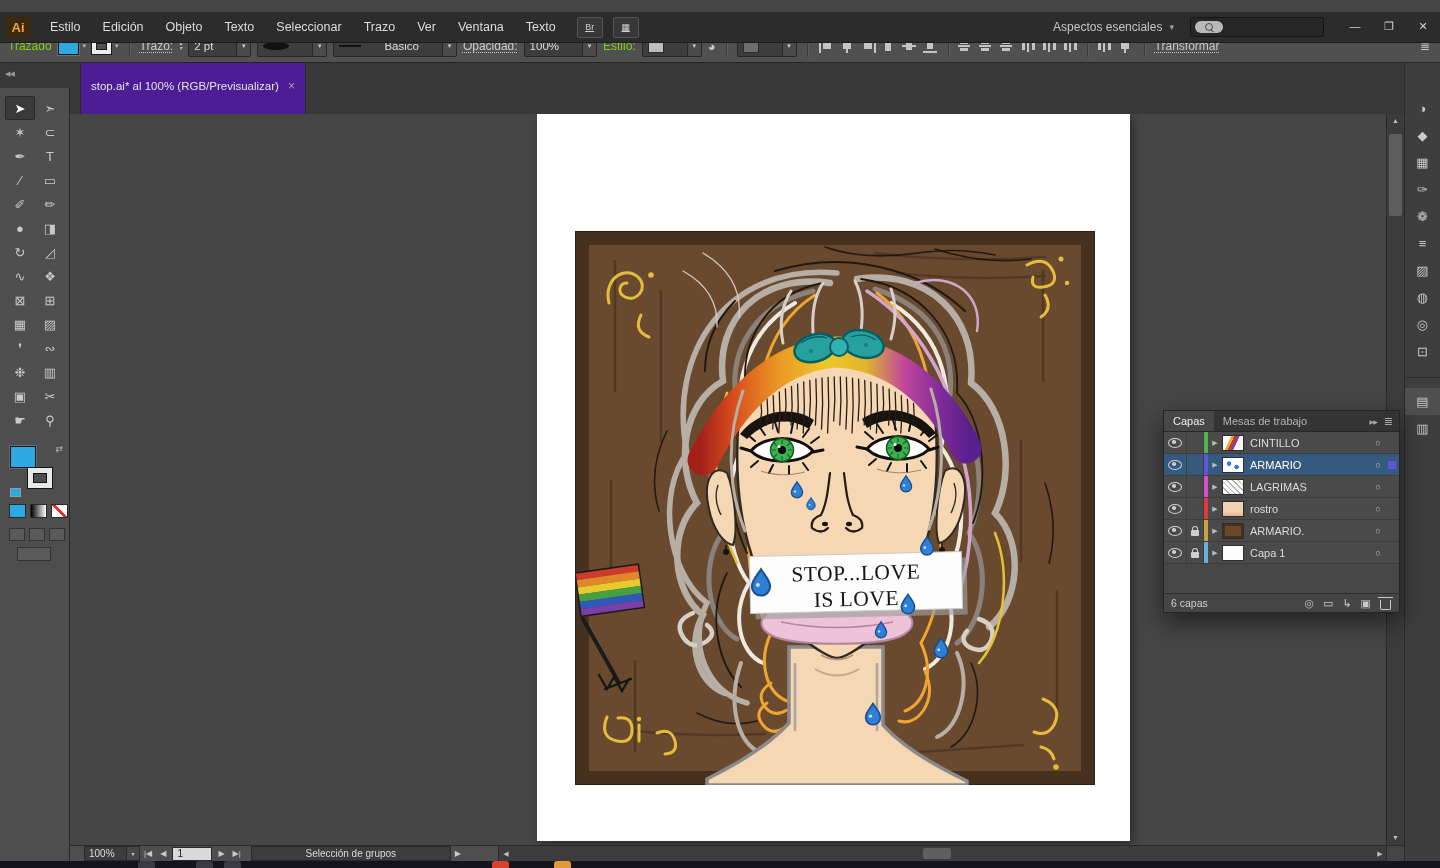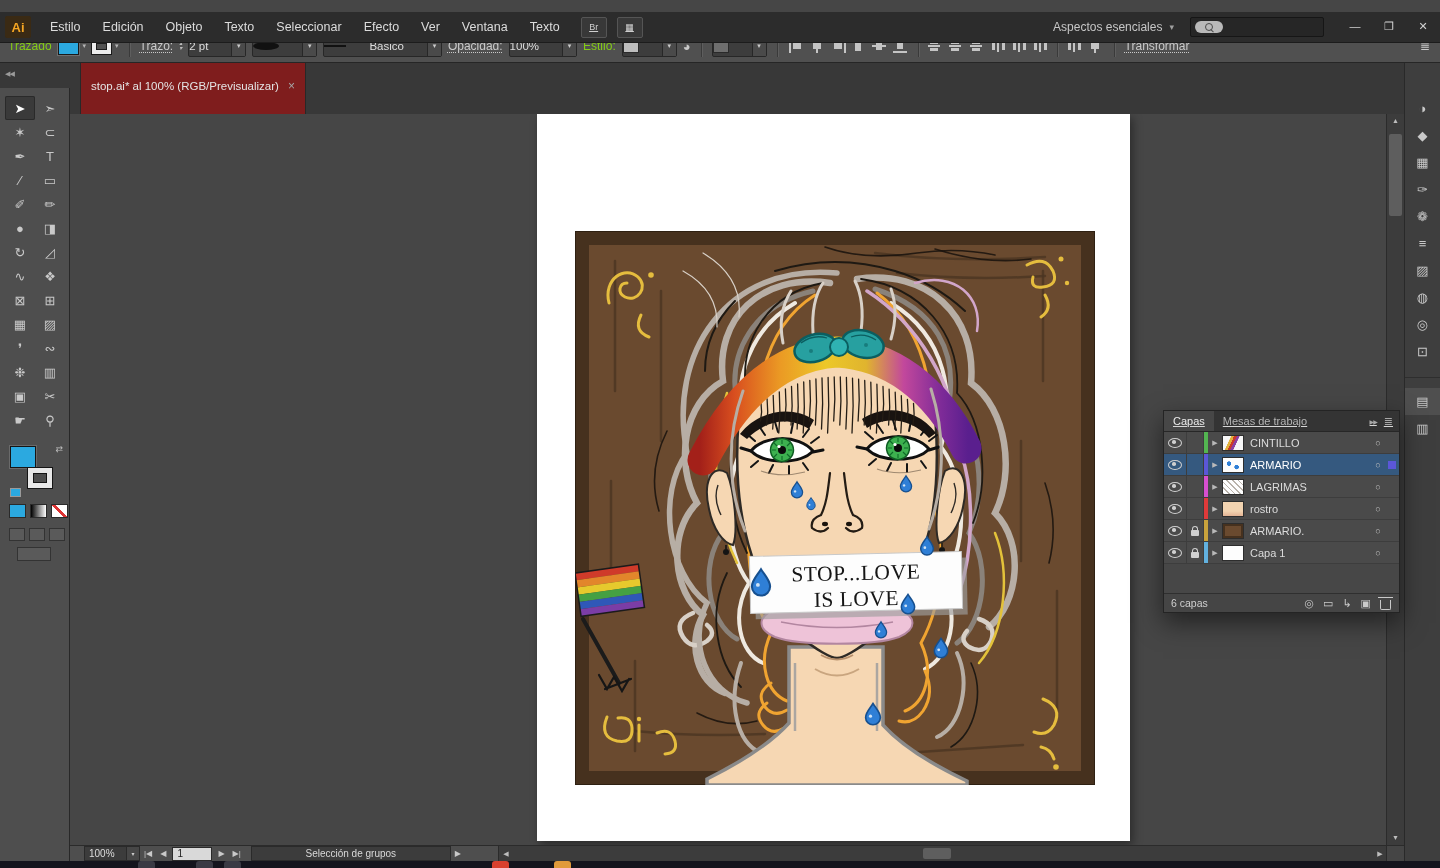--- a/index.html
+++ b/index.html
@@ -31,21 +31,21 @@
               display:flex;align-items:center;padding-left:8px;gap:6px;font-size:12px;z-index:19;box-sizing:border-box;}
   .cb-label{color:#84cc16;white-space:nowrap;}
   .cb-link{text-decoration:underline dotted;text-underline-offset:2px;color:#c9c9c9;}
   .cb-div{width:1px;height:22px;background:#3a3a3a;box-shadow:1px 0 0 #5e5e5e;margin:0 4px;flex:none;}
   .swatch{width:19px;height:15px;flex:none;}
   .fillsw{background:#2ba9e0;border:1px solid #1a1a1a;box-shadow:0 0 0 1px #6e6e6e;}
   .strokesw{background:transparent;border:4px solid #ededed;box-shadow:0 0 0 1px #1a1a1a, inset 0 0 0 1px #1a1a1a;width:11px;height:7px;}
   .tinyarrow{font-size:7px;color:#b5b5b5;margin-left:-2px;}
   .stepper{display:flex;flex-direction:column;font-size:6px;line-height:5px;color:#bbb;flex:none;}
   .cb-select{display:flex;align-items:center;background:#3d3d3d;border:1px solid #272727;border-radius:2px;
-             height:19px;font-size:11.5px;color:#ddd;gap:23px;flex:none;}
+             height:19px;font-size:11.5px;color:#ddd;padding-left:5px;gap:23px;flex:none;}
   .selarrow{width:13px;height:19px;background:#4a4a4a;border-left:1px solid #272727;display:flex;
             align-items:center;justify-content:center;font-size:7px;color:#ccc;}
   .brushblob{width:26px;height:8px;background:#111;border-radius:50%;}
   .lineprev{width:22px;height:2px;background:#111;}
   .gsswatch{width:14px;height:12px;background:#bdbdbd;border:1px solid #2a2a2a;}
   .gsswatch.dark{background:#6e6e6e;}
   .roundico{font-size:13px;color:#c9c9c9;}
   .aligns{display:flex;align-items:center;gap:4px;}
   .alico{width:17px;height:14px;position:relative;flex:none;}
   .alico::before,.alico::after{content:"";position:absolute;background:#c4c4c4;}
@@ -59,21 +59,21 @@
   .alico[data-v=dv]::before{left:2px;top:3px;width:3px;height:8px}.alico[data-v=dv]::after{right:2px;top:3px;width:3px;height:8px}
   .alico[data-v=dv] i{display:block;left:7px;top:1px;width:2px;height:12px}
   .alico[data-v=dh]::before{top:2px;left:3px;height:3px;width:8px}.alico[data-v=dh]::after{bottom:2px;left:3px;height:3px;width:8px}
   .alico[data-v=dh] i{display:block;top:6px;left:1px;height:2px;width:12px}
   .cb-menu{margin-left:auto;margin-right:10px;font-size:12px;color:#c9c9c9;}
   
   .dockband{position:absolute;left:0;top:63px;width:1440px;height:25px;background:#383838;border-bottom:1px solid #272727;z-index:5;}
   .chev{position:absolute;top:7px;font-size:7px;letter-spacing:-1px;color:#9a9a9a;}
   .chev.l{left:5px;} .chev.r{right:9px;}
   .tabbar{position:absolute;left:70px;top:88px;width:1334px;height:26px;background:#383838;z-index:5;display:flex;align-items:flex-end;}
-  .doctab{margin-left:10px;height:25px;background:#7f1d1d;border:1px solid #282828;border-bottom:none;
+  .doctab{margin-left:10px;height:25px;background:#4c1d95;border:1px solid #282828;border-bottom:none;
           border-radius:3px 3px 0 0;display:flex;align-items:center;gap:9px;padding:16px 10px;font-size:11.5px;color:#e4e4e4;}
   .tabclose{color:#a5a5a5;font-size:12px;}
   
   .toolpanel{position:absolute;left:0;top:88px;width:70px;height:773px;background:#4e4e4e;border-right:1px solid #282828;z-index:6;box-sizing:border-box;}
   .tools{position:absolute;top:8px;left:5px;width:60px;display:flex;flex-wrap:wrap;}
   .tool{width:30px;height:24px;display:flex;align-items:center;justify-content:center;color:#c9c9c9;font-size:13px;border-radius:2px;}
   .tool.active{background:#3a3a3a;box-shadow:inset 0 0 0 1px #2a2a2a;color:#fff;}
   .fs{position:absolute;top:356px;left:10px;width:50px;height:52px;}
   .fs .fill{position:absolute;left:0;top:2px;width:24px;height:20px;background:#2ba9e0;border:1px solid #151515;box-shadow:0 0 0 1px #6a6a6a;}
   .fs .stroke{position:absolute;left:18px;top:24px;width:14px;height:10px;border:5px solid #e8e8e8;
@@ -114,21 +114,21 @@
   .hthumb{position:absolute;left:410px;top:1px;width:28px;height:11px;background:#5e5e5e;border-radius:2px;}
   .sbcorner{position:absolute;left:1316px;top:0;width:18px;height:15px;background:#454545;border-left:1px solid #2b2b2b;}
   
   .rightdock{position:absolute;left:1404px;top:63px;width:36px;height:805px;background:#3e3e3e;border-left:1px solid #292929;z-index:7;box-sizing:border-box;padding-top:32px;}
   .dock-ico{width:35px;height:27px;display:flex;align-items:center;justify-content:center;color:#c9c9c9;font-size:13px;}
   .dock-ico.active{background:#4f4f4f;}
   .dock-sep{height:12px;border-bottom:1px solid #2e2e2e;margin-bottom:10px;}
   
   .layerspanel{position:absolute;left:1163px;top:410px;width:237px;height:203px;background:#474747;
                border:1px solid #242424;box-shadow:0 10px 24px rgba(0,0,0,.5);z-index:10;box-sizing:border-box;}
-  .lp-head{height:20px;background:#343434;display:flex;align-items:stretch;border-bottom:1px solid #272727;text-decoration:underline;}
+  .lp-head{height:20px;background:#343434;display:flex;align-items:stretch;border-bottom:1px solid #272727;}
   .lp-tab{padding:0 9px;font-size:11px;line-height:20px;color:#b5b5b5;}
   .lp-tab.active{background:#474747;color:#ececec;}
   .lp-headicons{margin-left:auto;display:flex;align-items:center;gap:7px;padding-right:6px;color:#a8a8a8;}
   .lp-coll{font-size:6px;letter-spacing:-1px;} .lp-menu{font-size:11px;}
   .lrow{display:flex;align-items:center;height:21px;border-bottom:1px solid #3d3d3d;background:#4a4a4a;}
   .lrow.sel{background:#35597f;}
   .lcell{width:22px;height:21px;display:flex;align-items:center;justify-content:center;border-right:1px solid #3d3d3d;flex:none;}
   .lcell.c2{width:16px;}
   .eyeico{width:12px;height:8px;border:1.3px solid #cfcfcf;border-radius:50%;position:relative;}
   .eyeico::after{content:"";position:absolute;left:3px;top:1.5px;width:3.5px;height:3.5px;border-radius:50%;background:#cfcfcf;}
@@ -164,21 +164,21 @@
 <div id="app">
 
   <header class="menubar">
     <div class="logo">Ai</div>
     <nav class="menus" id="menus">
         <div class="menu-item">Estilo</div>
         <div class="menu-item">Edición</div>
         <div class="menu-item">Objeto</div>
         <div class="menu-item">Texto</div>
         <div class="menu-item">Seleccionar</div>
-        <div class="menu-item">Efecto</div>
+        <div class="menu-item">Trazo</div>
         <div class="menu-item">Ver</div>
         <div class="menu-item">Ventana</div>
         <div class="menu-item">Texto</div>
       </nav>
     <div class="mb-ico">Br</div>
     <div class="mb-ico">▦</div>
     <div class="ws">
       <span>Aspectos esenciales</span>
       <span class="wsarrow">▾</span>
     </div>

